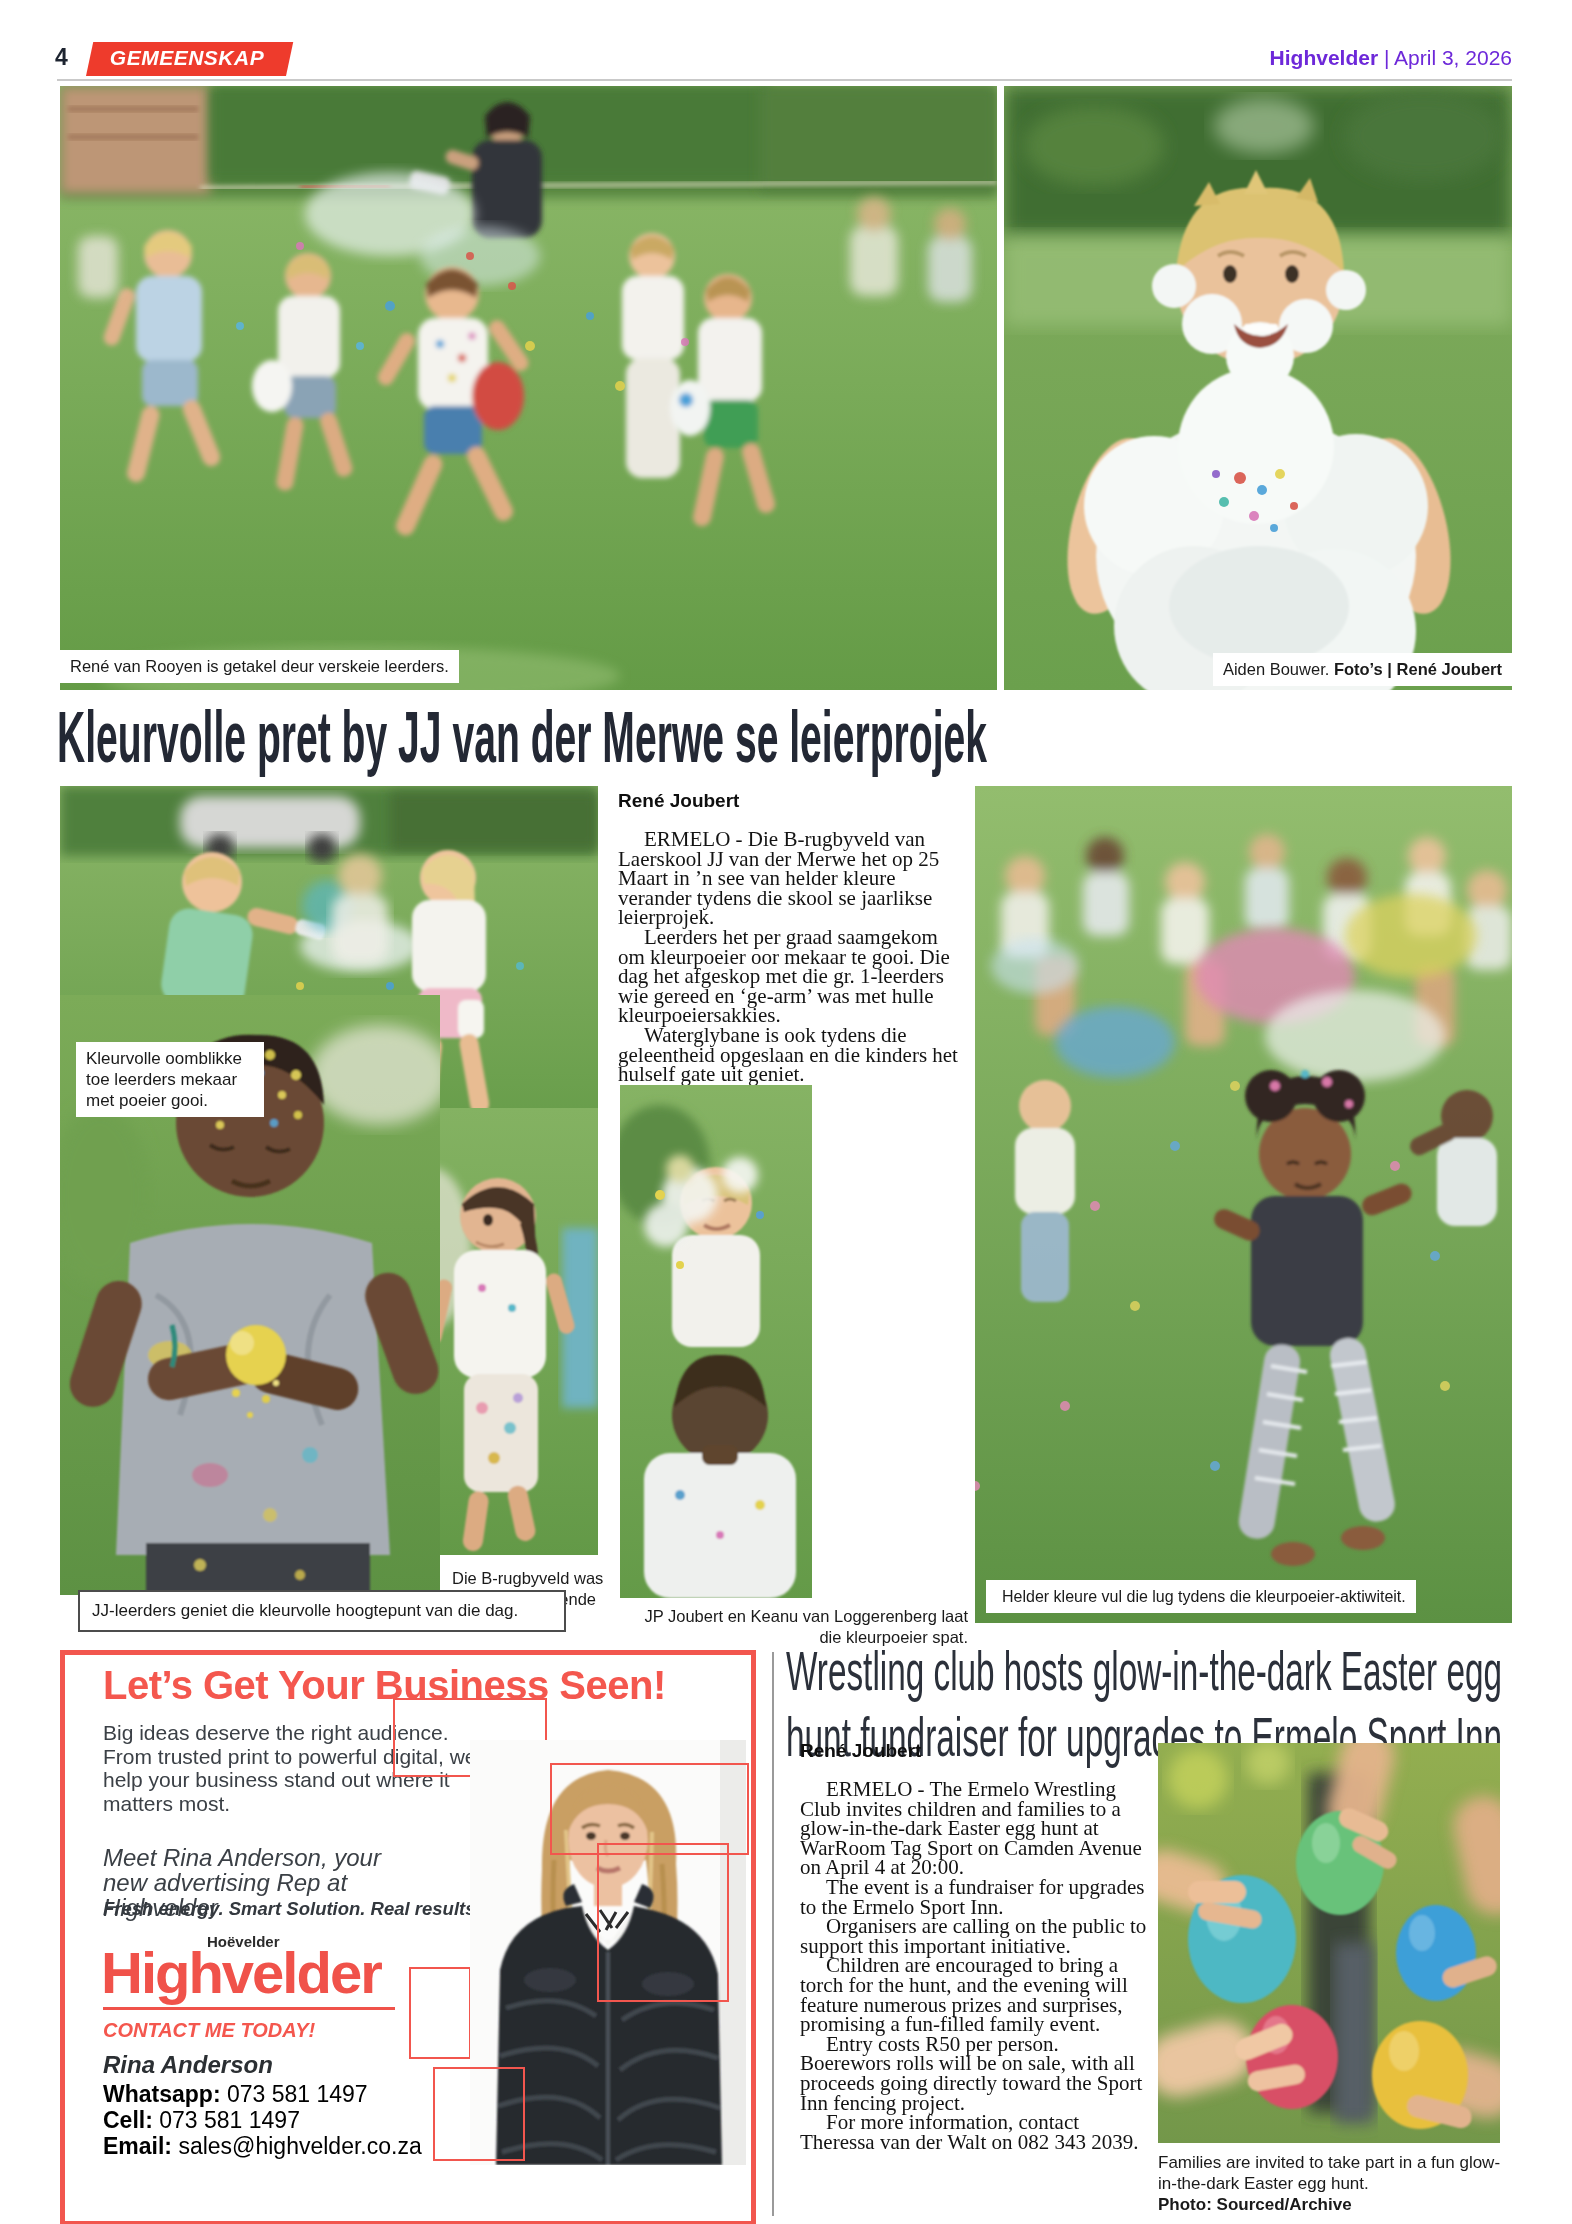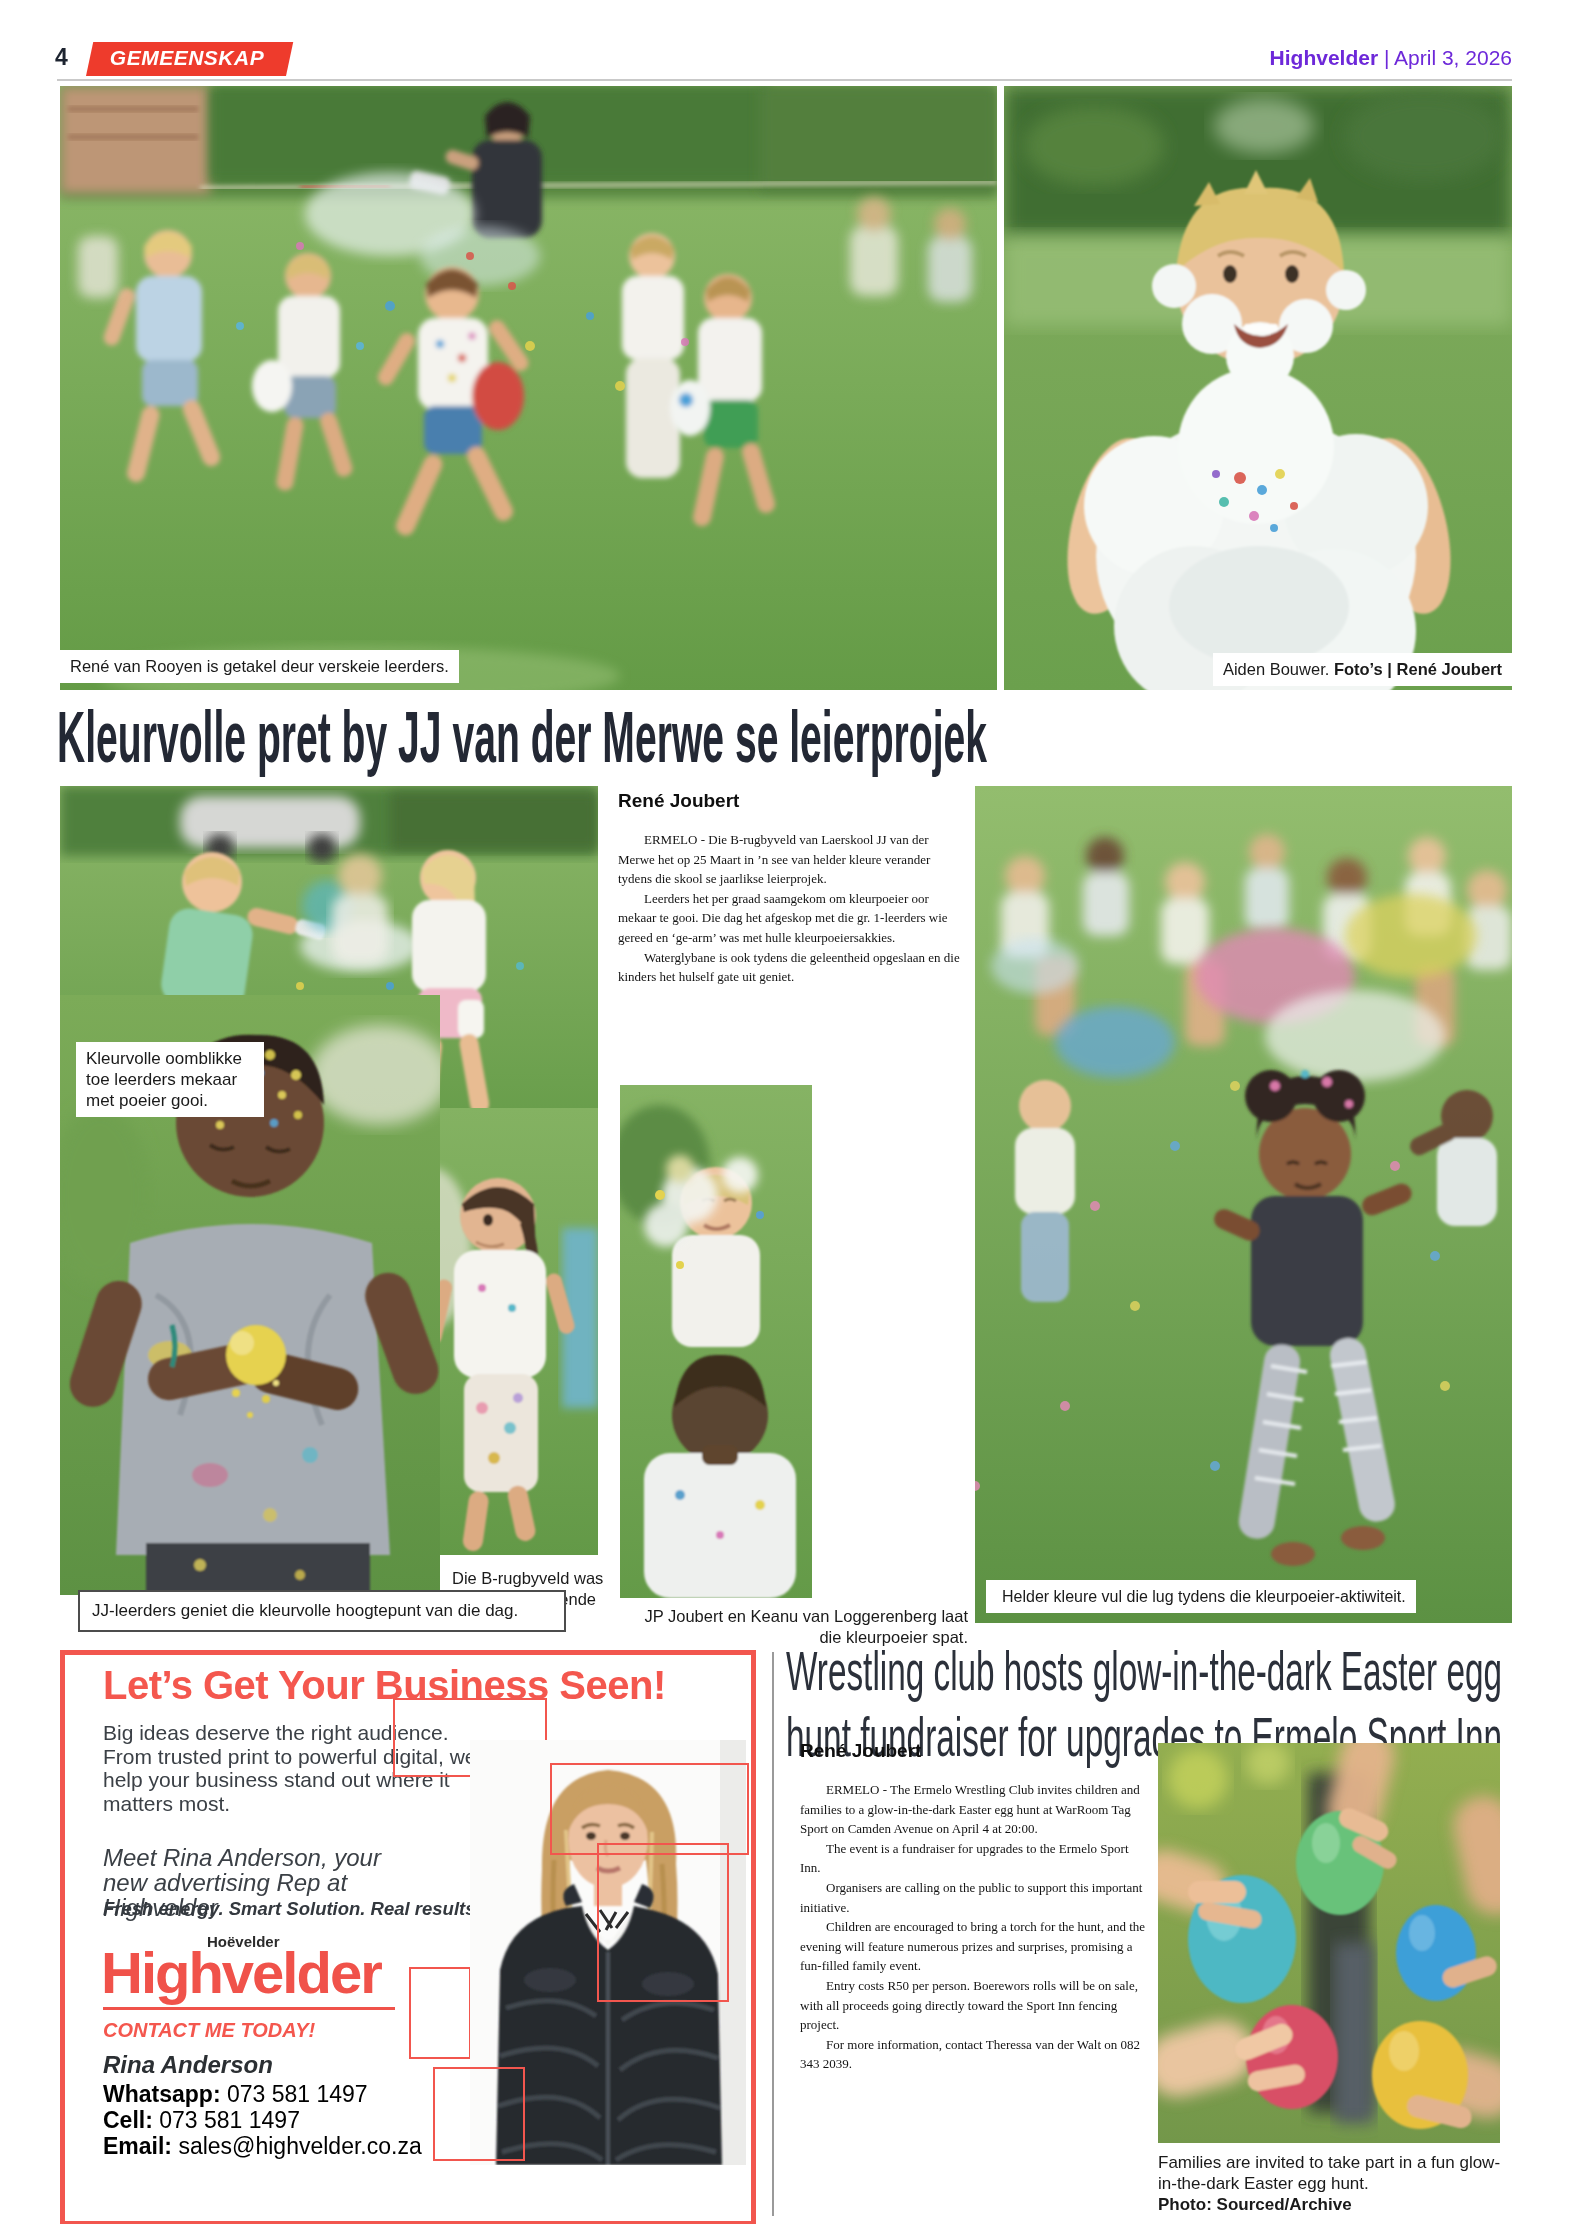--- a/index.html
+++ b/index.html
@@ -19,21 +19,21 @@
   .photo{position:absolute;overflow:hidden;background:#6aa04c;}
   .photo svg{display:block;width:100%;height:100%;}
   .cap-overlay{position:absolute;background:#fff;padding:6px 10px;font-size:16.5px;
                line-height:21px;color:#1a1a1a;}
   .cap-plain{position:absolute;font-size:16.5px;line-height:21px;color:#1a1a1a;}
   .cap-boxed{position:absolute;background:#fff;border:2px solid #4c4c4c;
              padding:8px 12px;font-size:17px;line-height:22px;color:#1a1a1a;}
   
   .byline{position:absolute;font-weight:bold;font-size:19px;color:#0e0e0e;}
   .serif-col{position:absolute;font-family:"Liberation Serif",serif;
-             font-size:13px;line-height:19.6px;color:#131313;}
+             font-size:21px;line-height:19.6px;color:#131313;}
   .serif-col p{margin:0;text-indent:26px;}
   
   .adbox{position:absolute;left:60px;top:1650px;width:686px;height:566px;
          border:5px solid #f2564e;background:#fff;}
   .ad-title{position:absolute;left:38px;top:8px;font-size:40px;font-weight:bold;
             color:#f4574e;letter-spacing:-.5px;}
   .ad-body{position:absolute;left:38px;top:66px;width:385px;font-size:21px;
            line-height:23.5px;color:#3b4046;}
   .ad-meet{position:absolute;left:38px;top:190px;width:300px;font-style:italic;
            font-size:24px;line-height:25px;color:#3b4046;}

